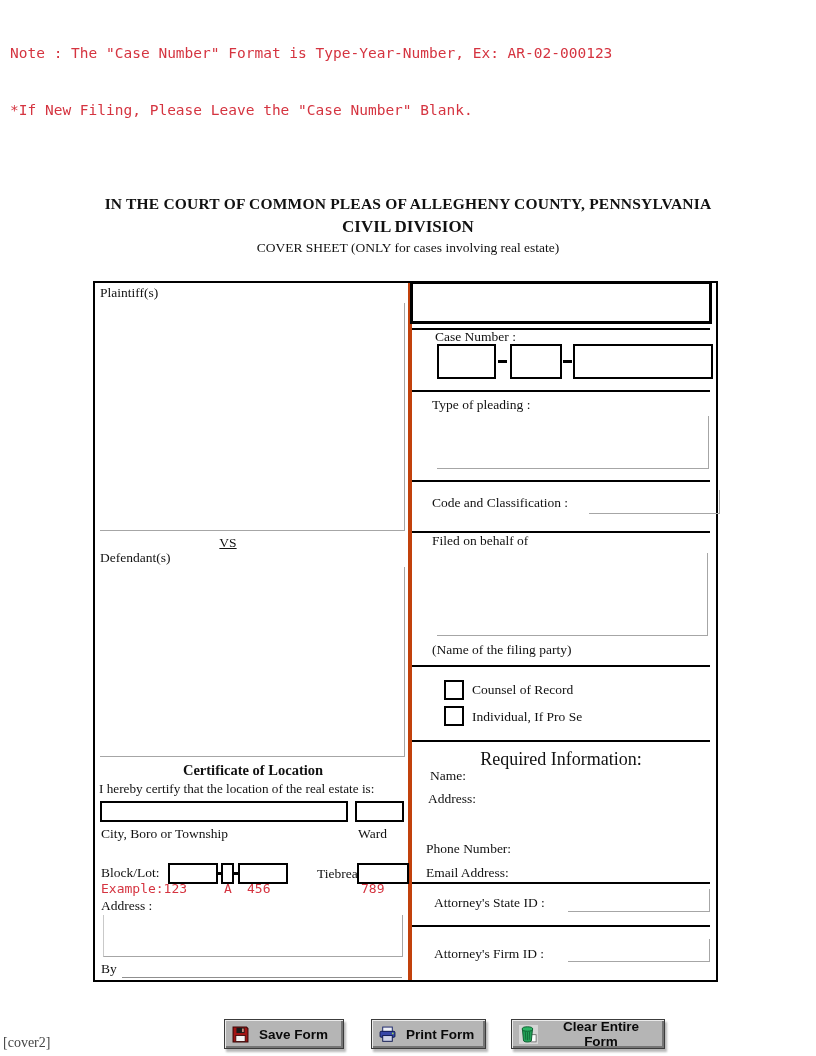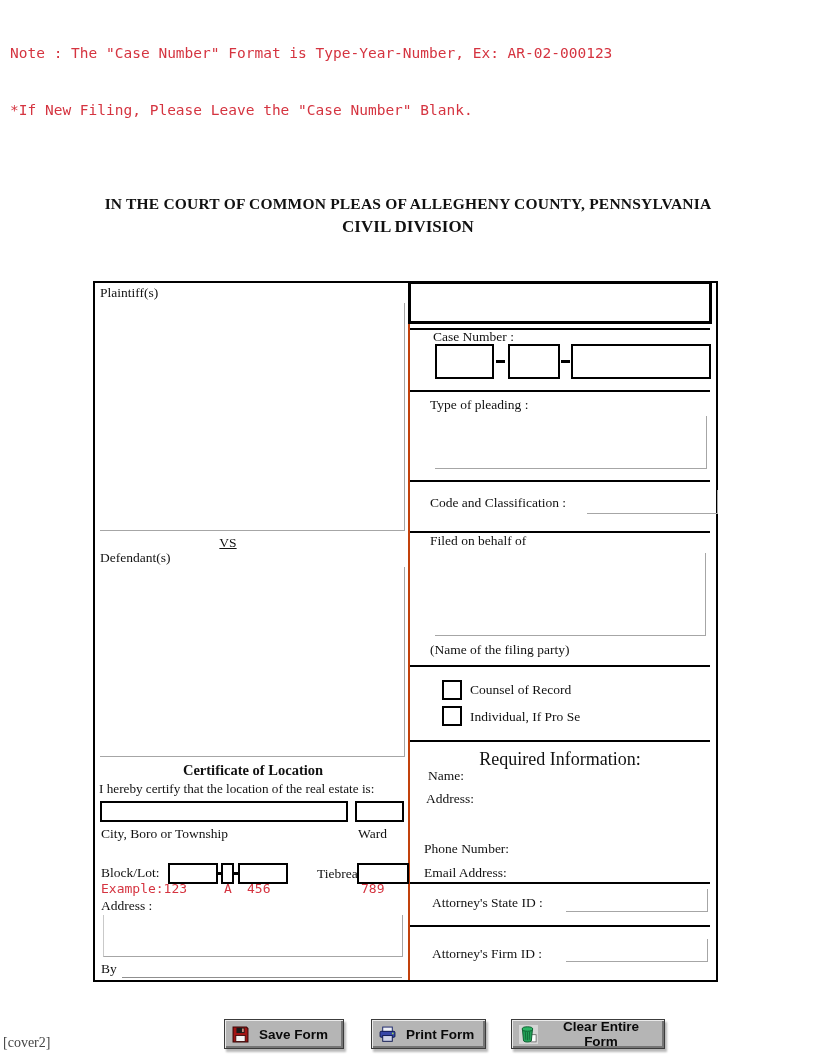--- a/index.html
+++ b/index.html
@@ -21,21 +21,21 @@
   .t1 { top:195px; font-size:15.5px; font-weight:bold; letter-spacing:.2px; }
   .t2 { top:217px; font-size:17px; font-weight:bold; }
   .t3 { top:240px; font-size:13.5px; }
 
   
   .form-box {
     position:absolute; left:93px; top:281px; width:625px; height:701px;
     border:2px solid #000; background:#fff;
   }
   .left-col  { position:absolute; left:0; top:0; width:266px; height:100%;border-radius:15px; }
-  .right-col { position:absolute; left:313px; top:0; right:6px; height:100%; border-left:2px solid #c2410c; }
+  .right-col { position:absolute; left:313px; top:0; right:6px; height:100%; border-left:4px solid #c2410c; }
 
   .lbl { position:absolute; font-size:13.5px; white-space:nowrap; }
   .small-lbl { font-size:18px; }
 
   
   .area {
     position:absolute; background:transparent; border:none; resize:none; outline:none;
     border-right:1px solid #a6a6a6; border-bottom:1px solid #a6a6a6;
     font-family:"Liberation Serif", serif; font-size:13px; padding:2px 3px;
   }
@@ -94,20 +94,21 @@
 
 <div class="page">
 
   <div class="note">
     <div>Note : The "Case Number" Format is Type-Year-Number, Ex: AR-02-000123</div>
     <div>*If New Filing, Please Leave the "Case Number" Blank.</div>
   </div>
 
   <div class="title-line t1">IN THE COURT OF COMMON PLEAS OF ALLEGHENY COUNTY, PENNSYLVANIA</div>
   <div class="title-line t2">CIVIL DIVISION</div>
+  <div class="title-line t3">COVER SHEET (ONLY for cases involving real estate)</div>
 
   <div class="form-box">
 
     <div class="left-col">
       <div class="lbl" style="left:5px; top:2px;">Plaintiff(s)</div>
       <textarea class="area" style="left: 5px; top: 20px; width: 305px; height: 228px;"></textarea>
 
       <div class="vs" style="top:252px;">VS</div>
       <div class="lbl" style="left:5px; top:267px;">Defendant(s)</div>
       <textarea class="area" style="left: 5px; top: 284px; width: 305px; height: 190px;"></textarea>

